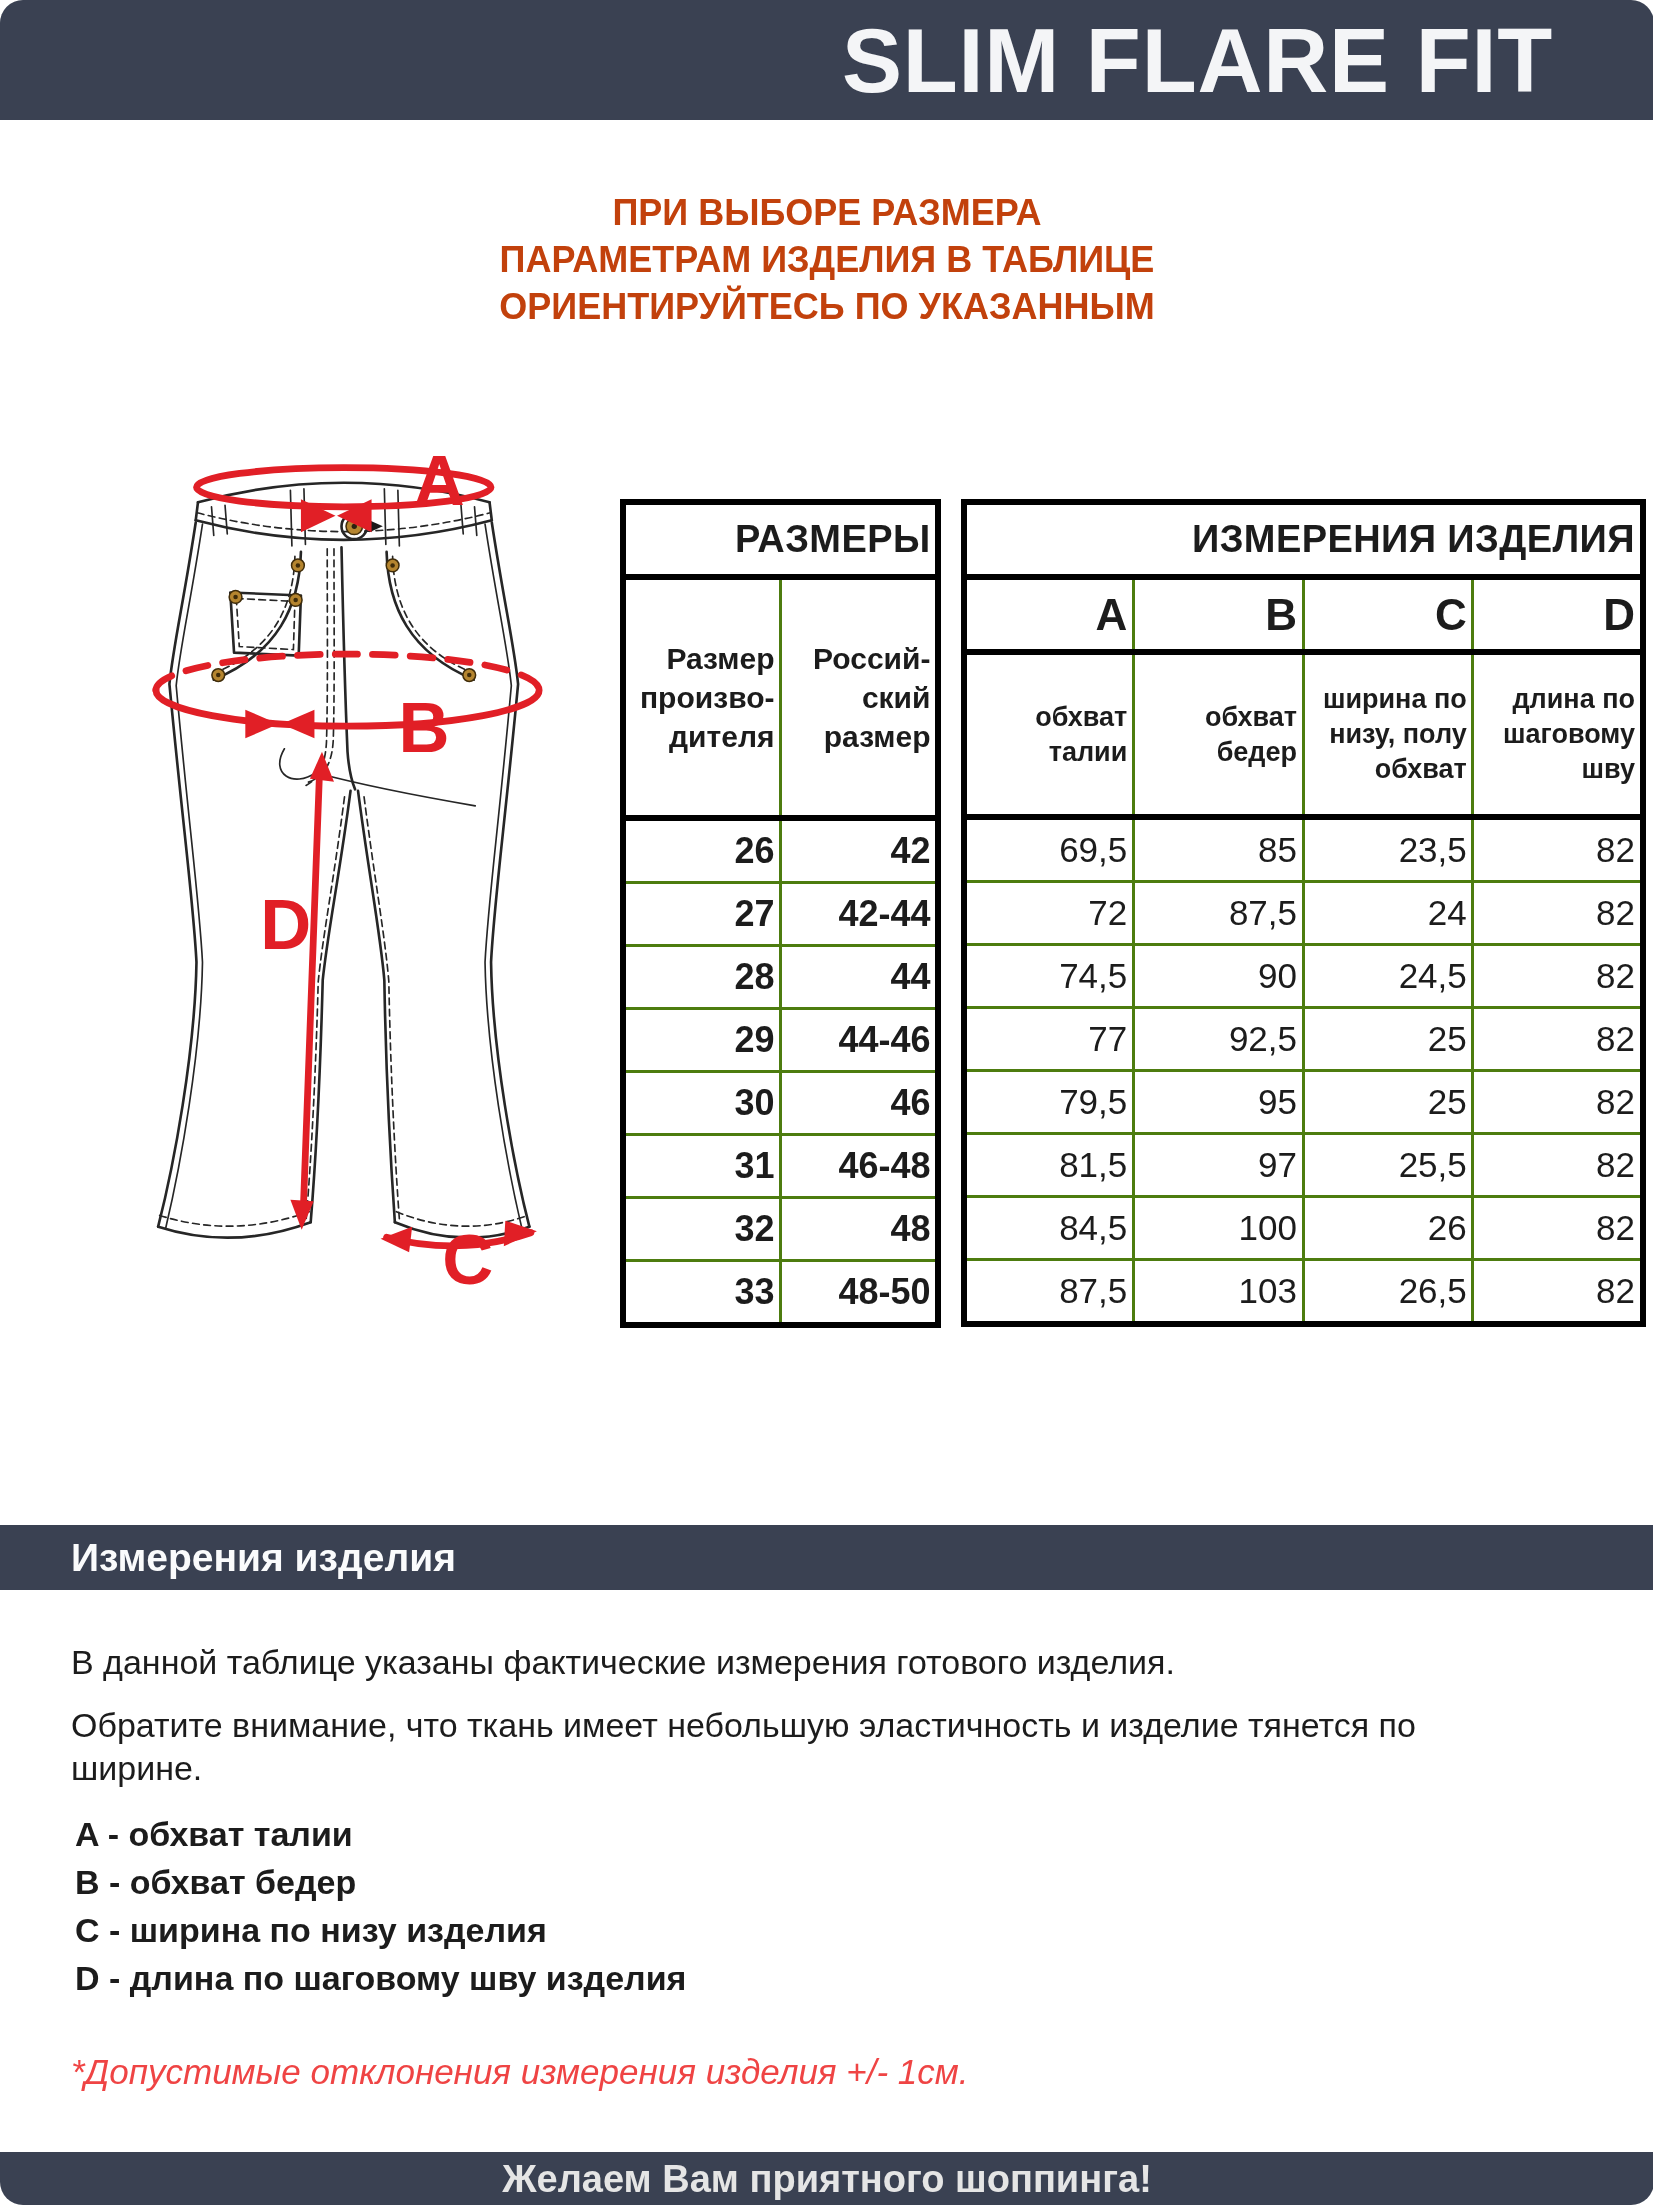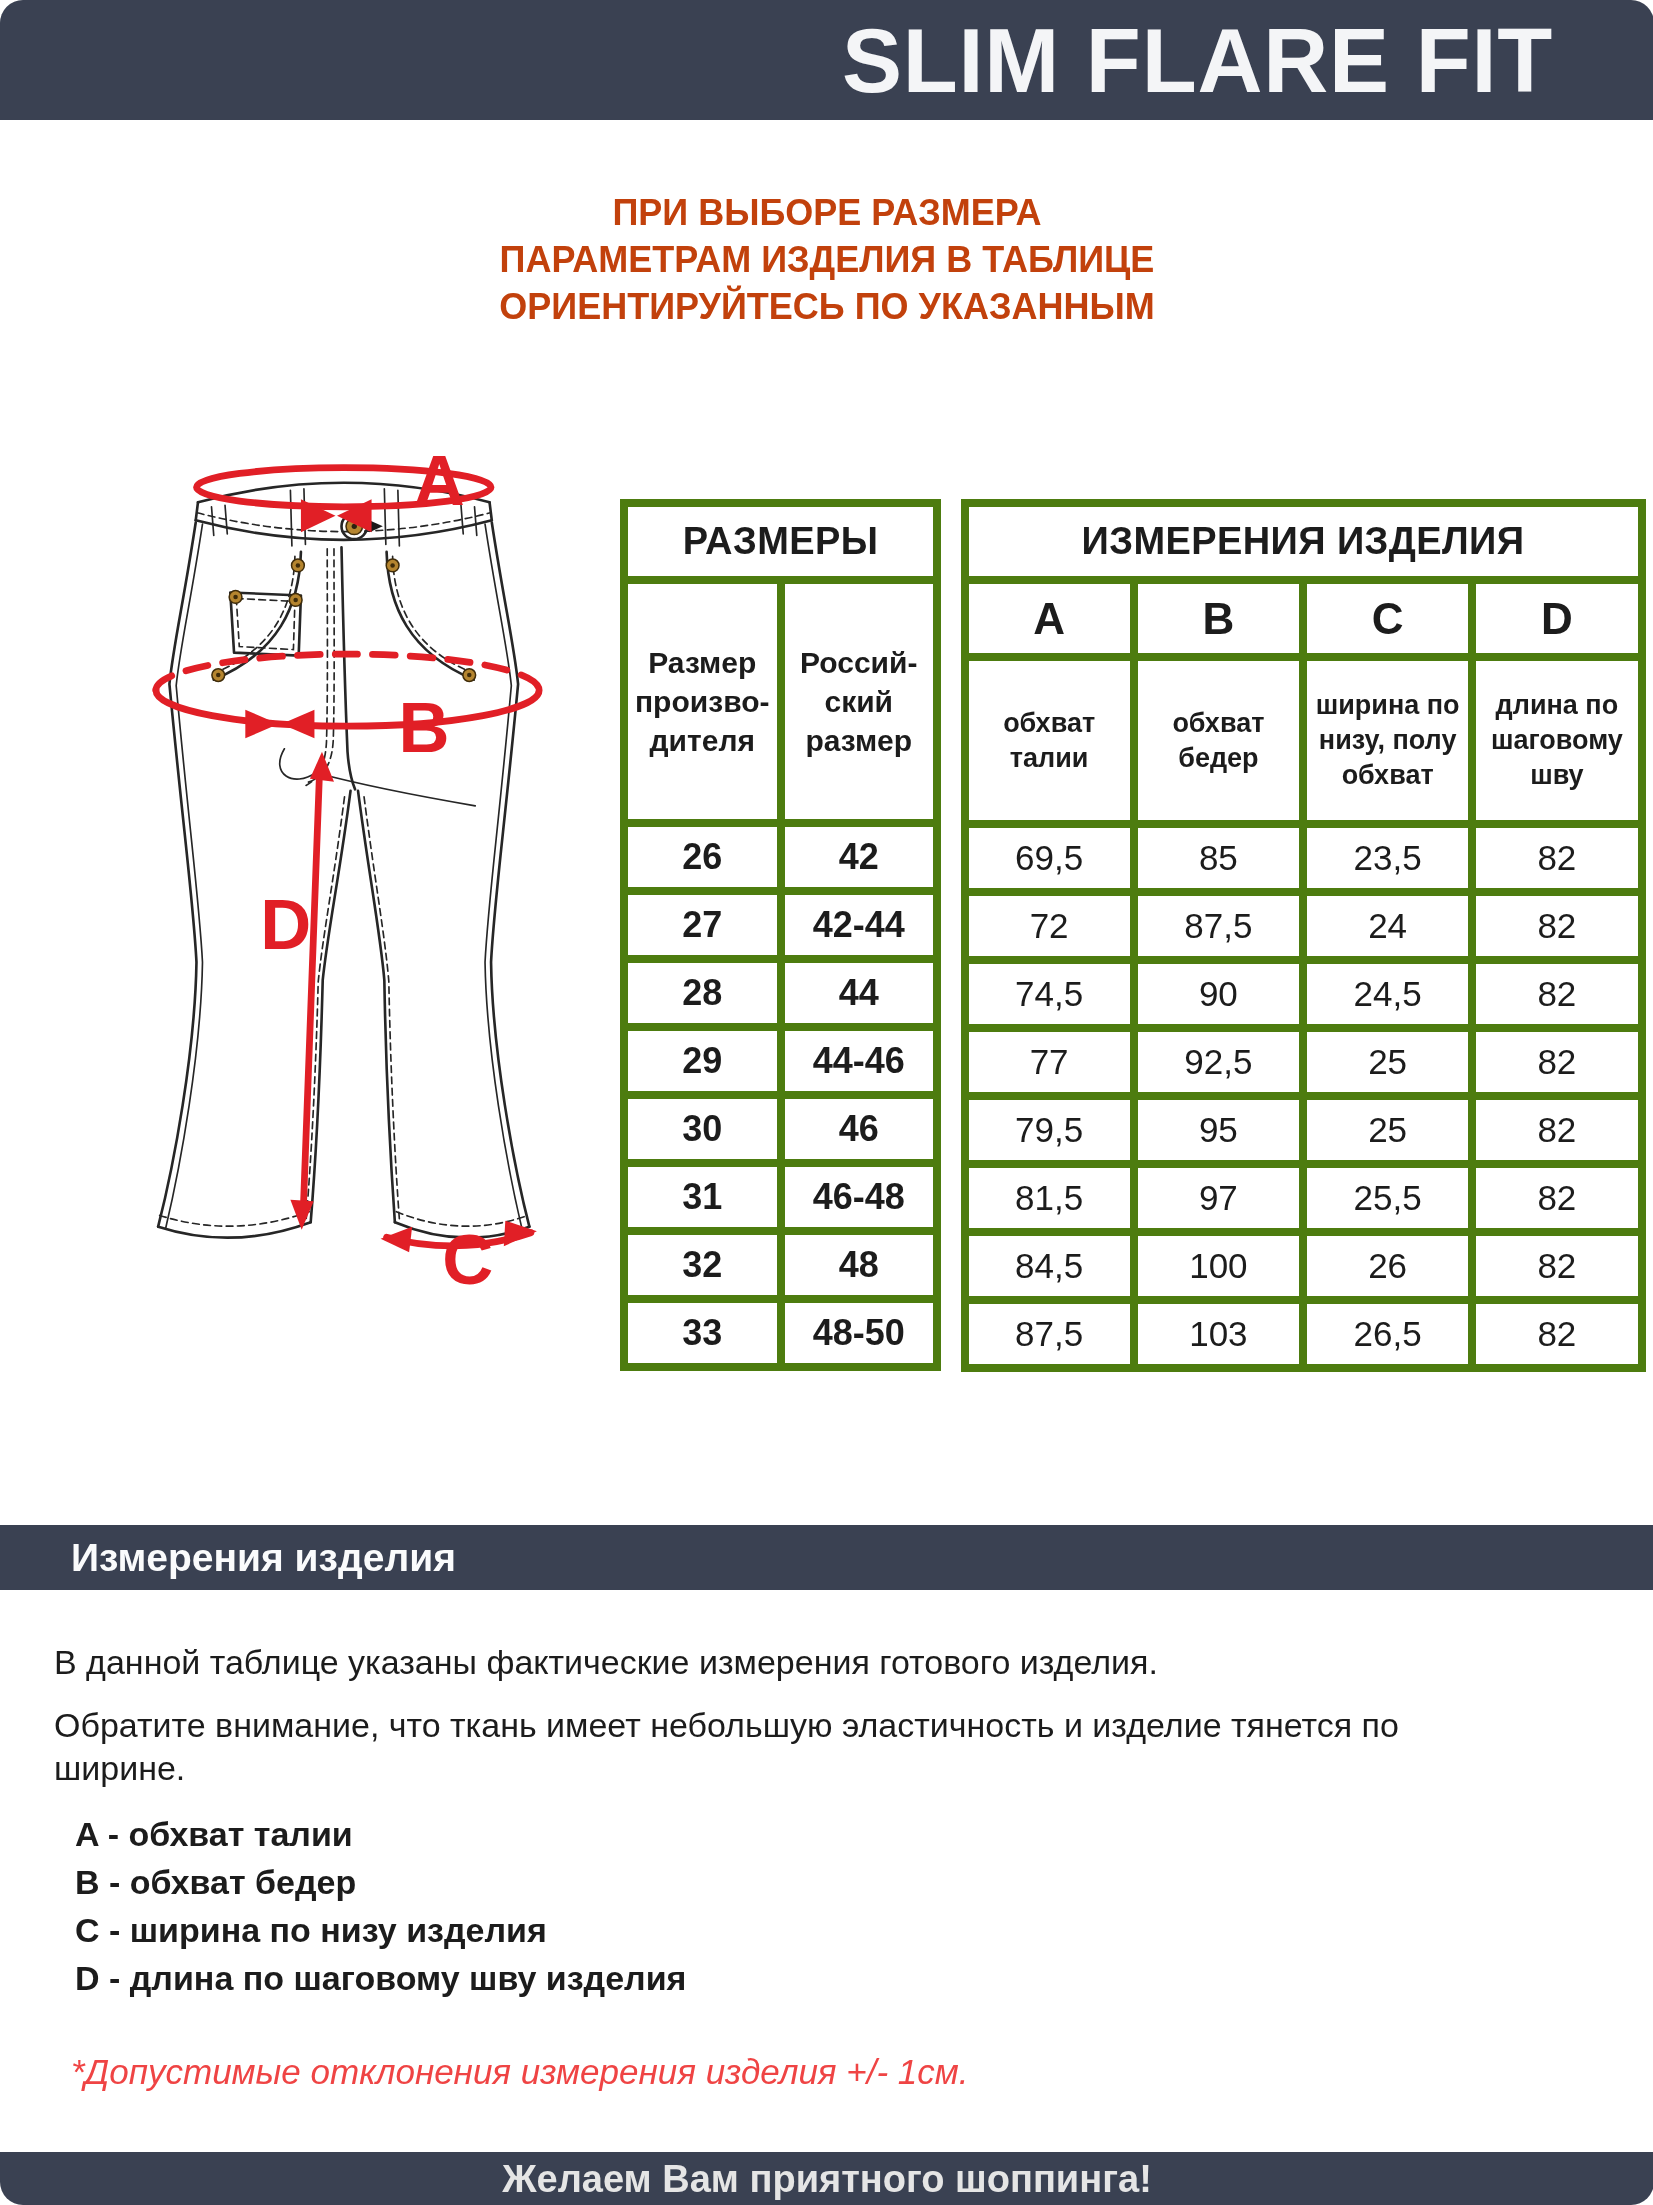--- a/index.html
+++ b/index.html
@@ -21,34 +21,34 @@
     font-size:36px; font-weight:bold; line-height:47px; color:#c2410c;
   }
   
   .figure { position:absolute; left:83px; top:451px; width:511px; height:842px; }
   .figure svg { display:block; }
   
   .tables { position:absolute; left:620px; top:499px; display:flex; gap:19.5px; align-items:flex-start; }
   table { border-collapse:collapse; table-layout:fixed; background:#fff; }
   .t-left  { width:321px; border:6.8px solid #000; }
   .t-right { width:685px; border:6.8px solid #000; }
-  td { border:8px solid #4d7c0f; text-align:center; vertical-align:middle; padding:0 4.5px; overflow:hidden; }
+  td { border:3px solid #4d7c0f; text-align:right; vertical-align:middle; padding:0 4.5px; overflow:hidden; }
   td.gh { height:69px; font-size:38px; font-weight:bold; border-bottom:6px solid #000; letter-spacing:0.4px; }
   td.sub { height:235px; font-size:30px; font-weight:bold; line-height:39px; border-bottom:6px solid #000; }
   tr.letters td { height:69px; font-size:44px; font-weight:bold; border-bottom:6px solid #000; }
   tr.desc td { height:159px; font-size:27px; font-weight:bold; line-height:35px; border-bottom:6px solid #000; }
   tr.data td { height:60px; font-size:35px; }
   .t-left tr.data td { font-weight:bold; font-size:36px; }
   
   .band {
     position:absolute; left:0; top:1525px; width:1654px; height:65px; background:#3a4152;
   }
   .band span { margin-left:71px; line-height:66px; font-size:39px; font-weight:bold; color:#fafbfc; }
   
-  .notes { position:absolute; left:54px; top:1641px; width:1353px; font-size:34px; line-height:43px; }
+  .notes { position:absolute; left:71px; top:1641px; width:1353px; font-size:34px; line-height:43px; }
   .notes p { margin:0; }
   .notes p.p2 { margin-top:19.5px; }
   
   .legend { position:absolute; left:75px; top:1810px; font-size:34px; font-weight:bold; line-height:48px; }
   
   .footnote { position:absolute; left:71px; top:2052px; font-size:35px; font-style:italic; color:#ef4444; }
   
   .bottombar {
     position:absolute; left:0; top:2152px; width:1654px; height:53px; background:#3a4152; text-align:center;
   }

